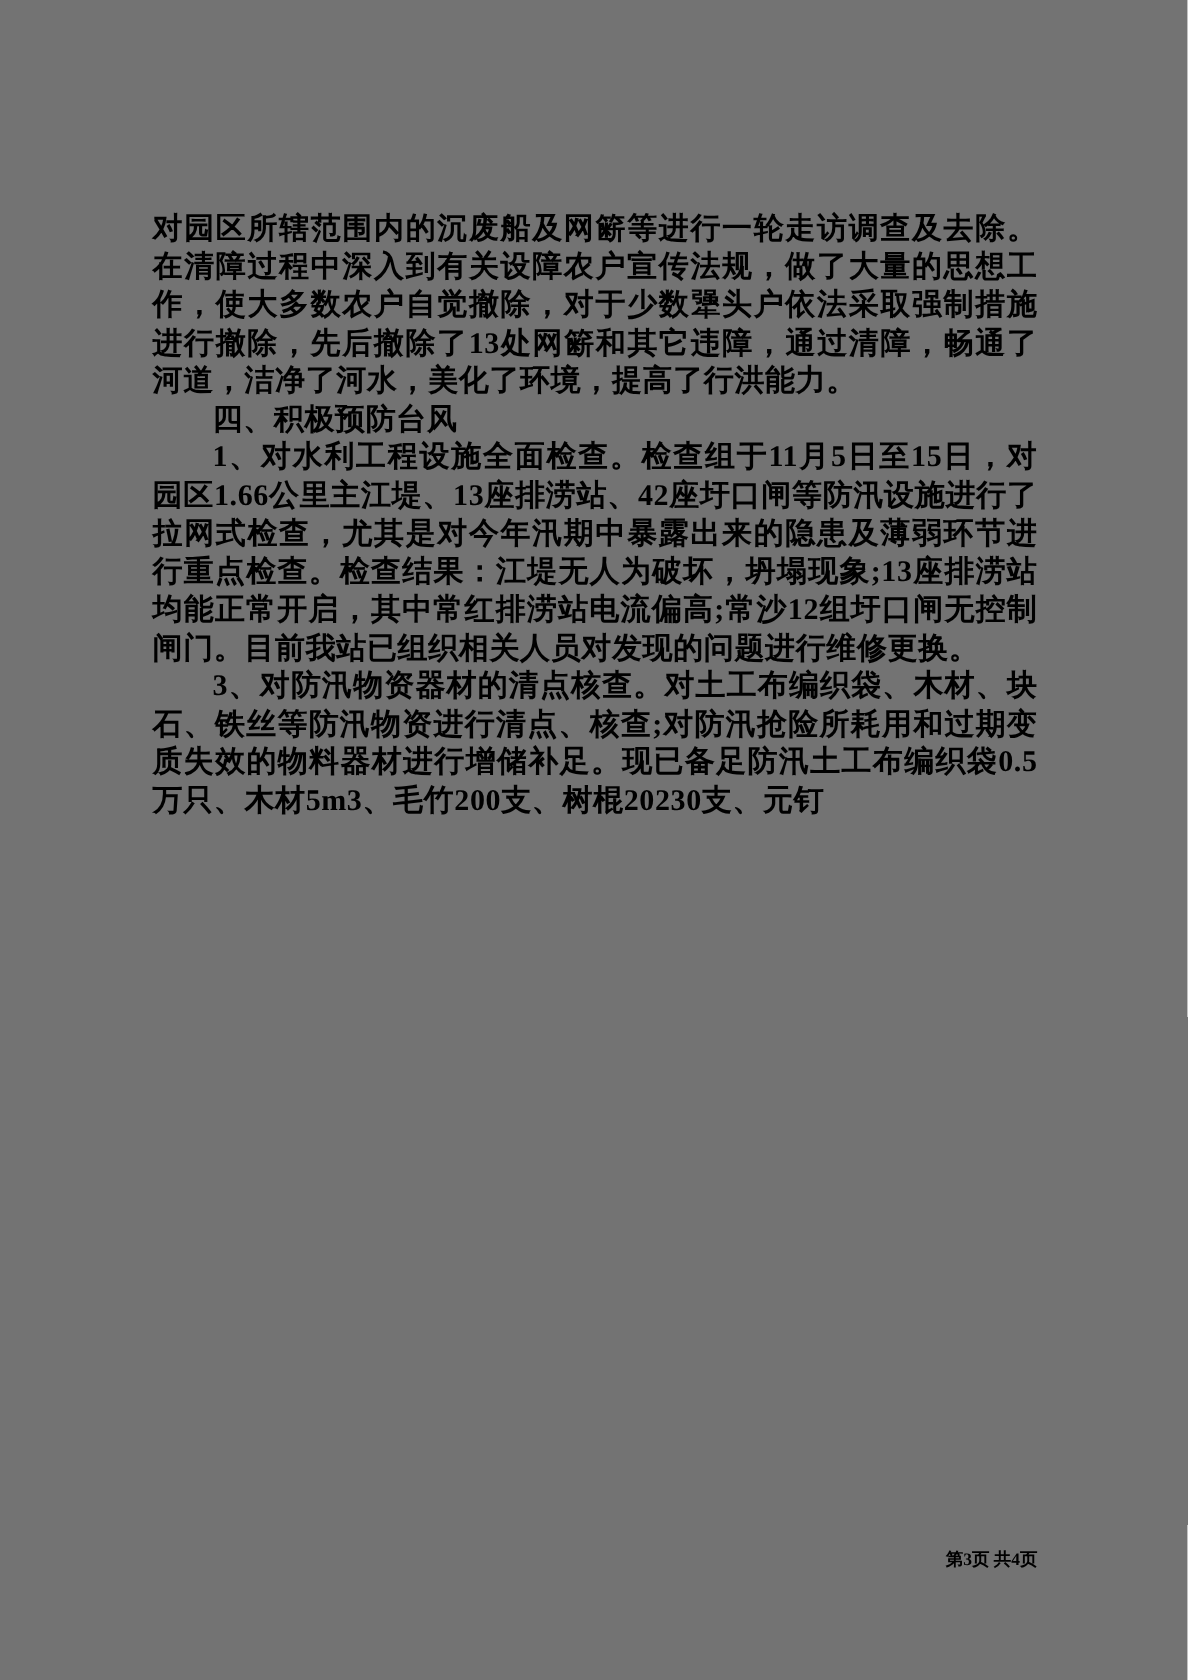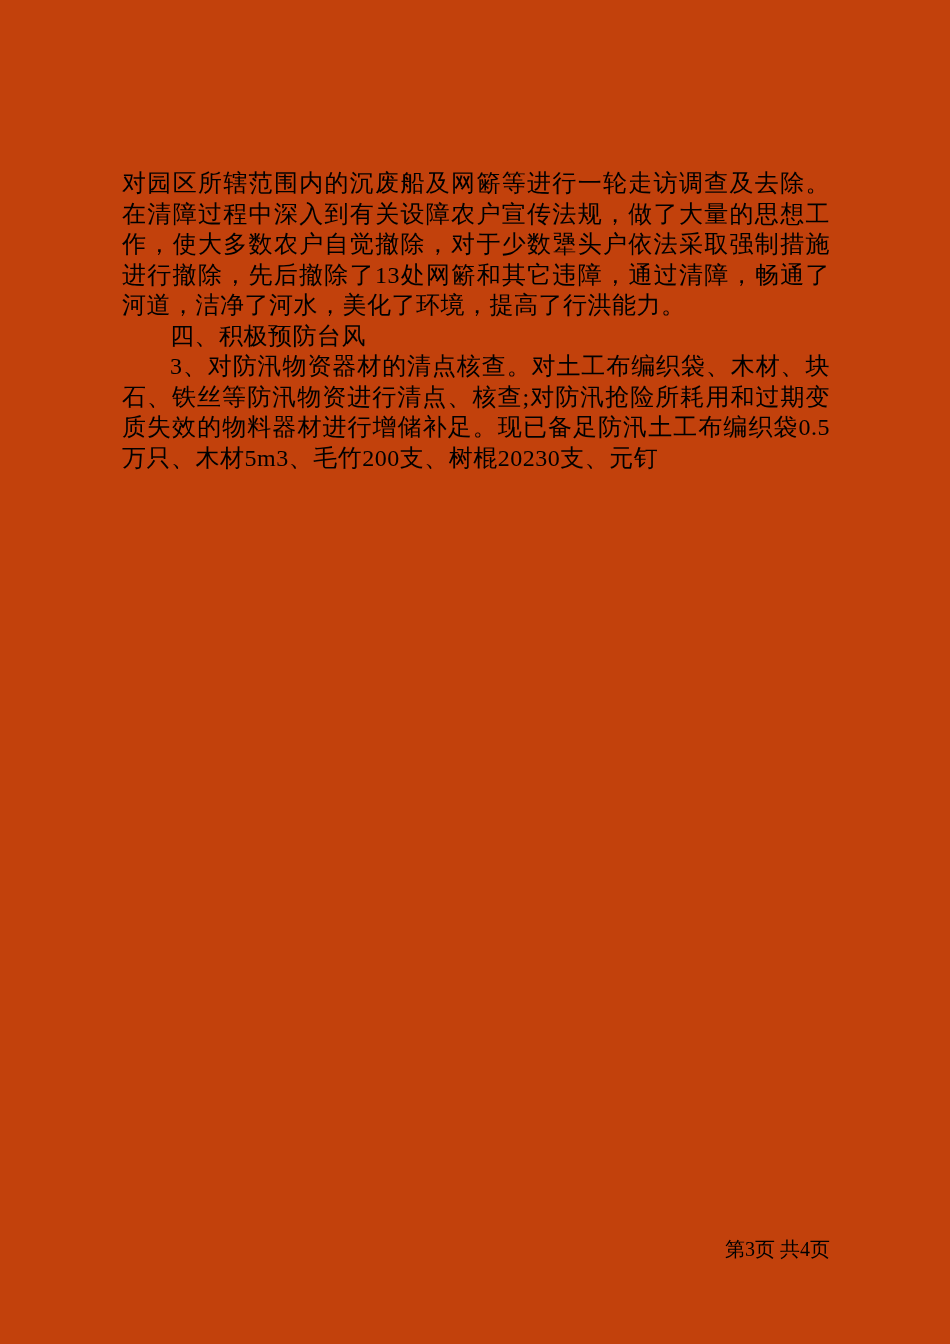--- a/index.html
+++ b/index.html
@@ -13,22 +13,23 @@
     position: relative;
     font-family: "Liberation Serif", "DejaVu Serif", serif;
     color: #000000;
   }
   .page {
     position: absolute;
     left: 0;
     top: 0;
     width: 950px;
     height: 1344px;
-    background: #c2410c;
+    background: #737373;
     overflow: hidden;
+    font-weight: bold;
   }
   .content {
     position: absolute;
     left: 122px;
     top: 168px;
     width: 708px;
   }
   .para {
     margin: 0;
     padding: 0;
@@ -39,30 +40,31 @@
     word-break: break-all;
     letter-spacing: 0.5px;
   }
   .para.indent {
     text-indent: 2em;
   }
   .footer {
     position: absolute;
     right: 120px;
     top: 1238px;
-    font-size: 20px;
+    font-size: 14px;
     line-height: 22px;
     color: #000000;
   }
 </style>
 </head>
 <body>
 
 <div class="page">
   <div class="content">
     <p class="para">对园区所辖范围内的沉废船及网簖等进行一轮走访调查及去除。在清障过程中深入到有关设障农户宣传法规，做了大量的思想工作，使大多数农户自觉撤除，对于少数犟头户依法采取强制措施进行撤除，先后撤除了13处网簖和其它违障，通过清障，畅通了河道，洁净了河水，美化了环境，提高了行洪能力。</p>
     <p class="para indent">四、积极预防台风</p>
+    <p class="para indent">1、对水利工程设施全面检查。检查组于11月5日至15日，对园区1.66公里主江堤、13座排涝站、42座圩口闸等防汛设施进行了拉网式检查，尤其是对今年汛期中暴露出来的隐患及薄弱环节进行重点检查。检查结果：江堤无人为破坏，坍塌现象;13座排涝站均能正常开启，其中常红排涝站电流偏高;常沙12组圩口闸无控制闸门。目前我站已组织相关人员对发现的问题进行维修更换。</p>
     <p class="para indent">3、对防汛物资器材的清点核查。对土工布编织袋、木材、块石、铁丝等防汛物资进行清点、核查;对防汛抢险所耗用和过期变质失效的物料器材进行增储补足。现已备足防汛土工布编织袋0.5万只、木材5m3、毛竹200支、树棍20230支、元钉</p>
   </div>
   <div class="footer">
     <span>第3页 共4页</span>
   </div>
 </div>
 
 </body></html>

